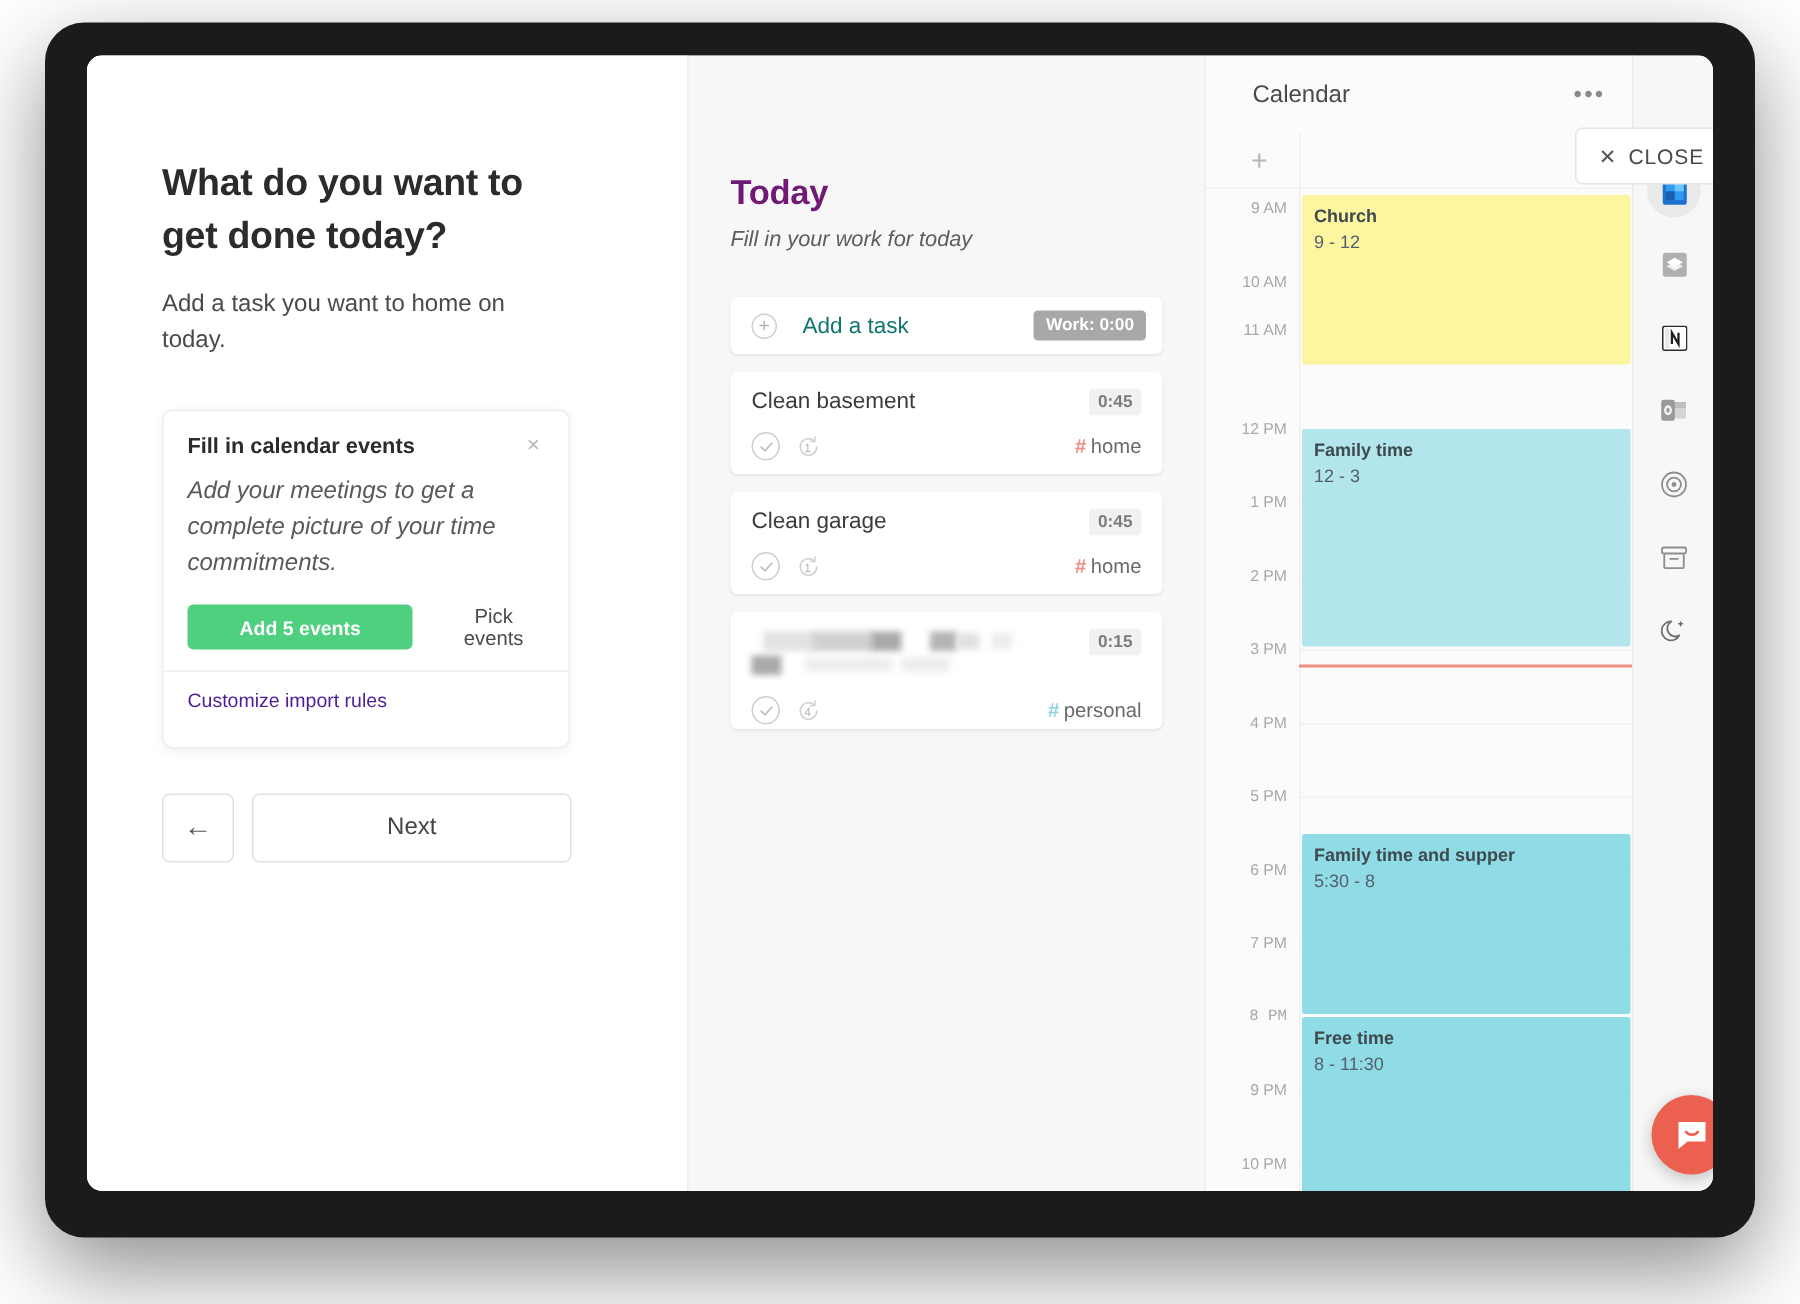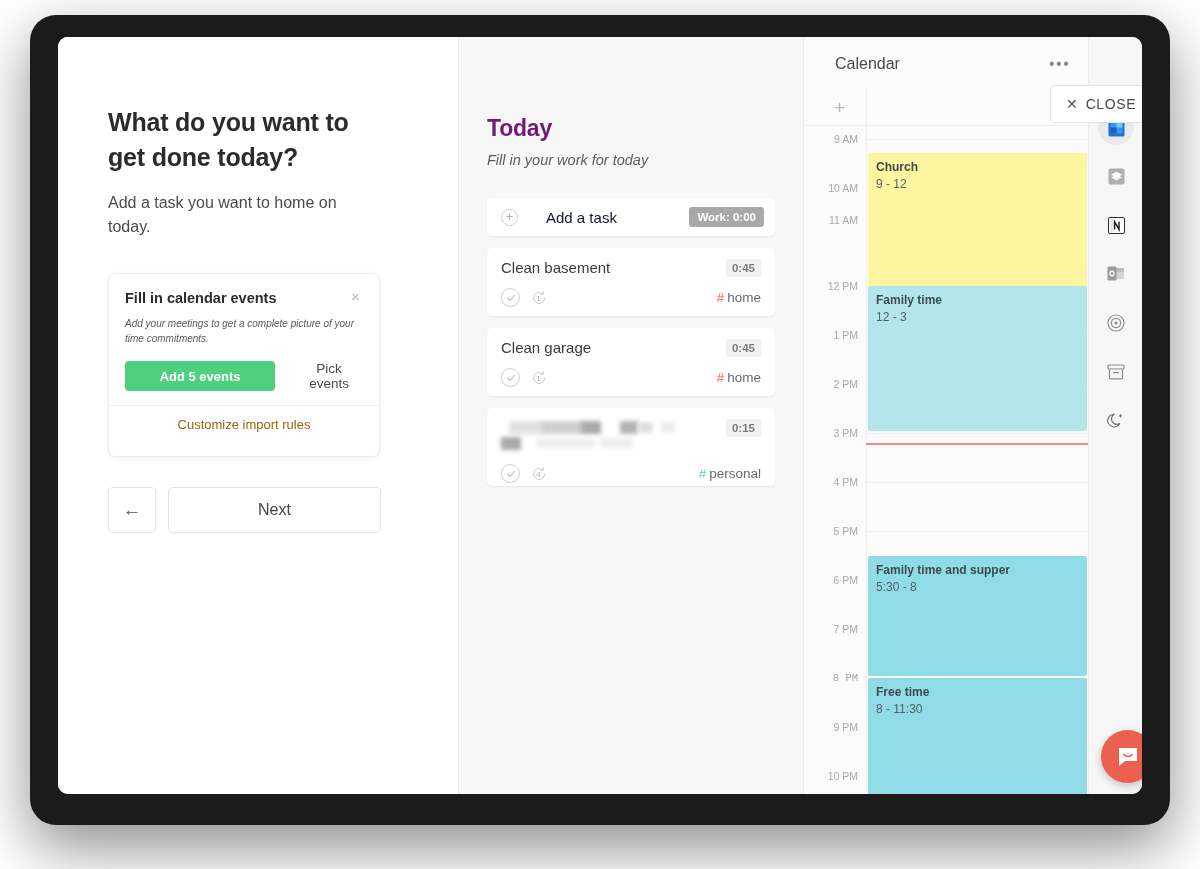--- a/index.html
+++ b/index.html
@@ -68,40 +68,40 @@
     padding: 16px 16px 0 16px;
   }
   #import-head { display: flex; align-items: flex-start; justify-content: space-between; }
   #import-title { font-size: 14.5px; font-weight: bold; color: #2b2b2b; }
   #import-close {
     width: 15px; height: 15px; color: #b9b9b9; font-size: 15px;
     line-height: 14px; text-align: center; cursor: pointer;
   }
   #import-desc {
     margin-top: 10px;
-    font-size: 10px; font-style: italic; color: #5a5a5a; line-height: 1.5;
+    font-size: 16px; font-style: italic; color: #5a5a5a; line-height: 1.5;
   }
   #import-actions { margin-top: 15px; display: flex; align-items: center; justify-content: center; }
   #add-events-btn {
     width: 153px; height: 30px;
     background: #4ed07e;
     border-radius: 4px; border: none;
     color: #ffffff; font-size: 13px; font-weight: bold;
     font-family: inherit; cursor: pointer;
   }
   #pick-events-btn {
     margin-left: 20px;
     font-size: 13.5px; color: #4a4a4a; cursor: pointer;
     background: none; border: none; font-family: inherit;
   }
   #import-rules {
     margin: 14px -16px 0 -16px;
     padding: 11px 16px 24px 16px;
     border-top: 1px solid #f0f0f0;
-    font-size: 13px; color: #a16207; cursor: pointer; text-align: center;
+    font-size: 13px; color: #4c1d95; cursor: pointer;
   }
 
   
   #nav-row { margin-top: 30px; display: flex; align-items: center; }
   #back-btn {
     width: 48px; height: 46px;
     border: 1px solid #e2e2e2; border-radius: 5px;
     background: #fff; cursor: pointer;
     display: flex; align-items: center; justify-content: center;
     font-size: 19px; color: #555;
@@ -137,21 +137,21 @@
     display: flex; align-items: center; justify-content: space-between;
     padding: 0 11px 0 14px;
     cursor: pointer;
   }
   #add-task-left { display: flex; align-items: center; }
   .plus-circle {
     width: 17px; height: 17px; border-radius: 50%;
     border: 1px solid #cfcfcf; color: #b4b4b4;
     font-size: 13px; line-height: 14px; text-align: center;
   }
-  #add-task-label { margin-left: 28px; font-size: 15px; color: #0f172a; }
+  #add-task-label { margin-left: 17px; font-size: 15px; color: #0f766e; }
   #work-badge {
     background: #a8a8a8; color: #ffffff;
     font-size: 11.5px; font-weight: bold;
     padding: 4px 8px; border-radius: 3px;
   }
 
   .task-item { margin-top: 12px; height: 68px; position: relative; }
   .task-row1 { display: flex; align-items: flex-start; justify-content: space-between; }
   .task-name { font-size: 15px; color: #3b3b3b; }
   .task-dur {
@@ -424,21 +424,21 @@
             <div class="hour-label" style="top: 497px;">7 PM</div>
             <div class="hour-line" style="top: 503px;"></div>
             <div class="hour-label" style="top: 546px; font-family: Liberation Mono, monospace;">8 PM</div>
             <div class="hour-line" style="top: 552px;"></div>
             <div class="hour-label" style="top: 595px;">9 PM</div>
             <div class="hour-line" style="top: 601px;"></div>
             <div class="hour-label" style="top: 644px;">10 PM</div>
             <div class="hour-line" style="top: 650px;"></div>
           </div>
         <div id="events-host">
-            <div class="cal-event" style="top: 27px; height: 145px; background: rgb(253, 245, 160);">
+            <div class="cal-event" style="top: 4px; height: 113px; background: rgb(253, 245, 160);">
               <div class="ev-title">Church</div>
               <div class="ev-time">9 - 12</div>
             </div>
             <div class="cal-event" style="top: 160px; height: 145px; background: rgb(179, 230, 236);">
               <div class="ev-title">Family time</div>
               <div class="ev-time">12 - 3</div>
             </div>
             <div class="cal-event" style="top: 429.5px; height: 120.5px; background: rgb(143, 220, 230);">
               <div class="ev-title">Family time and supper</div>
               <div class="ev-time">5:30 - 8</div>

